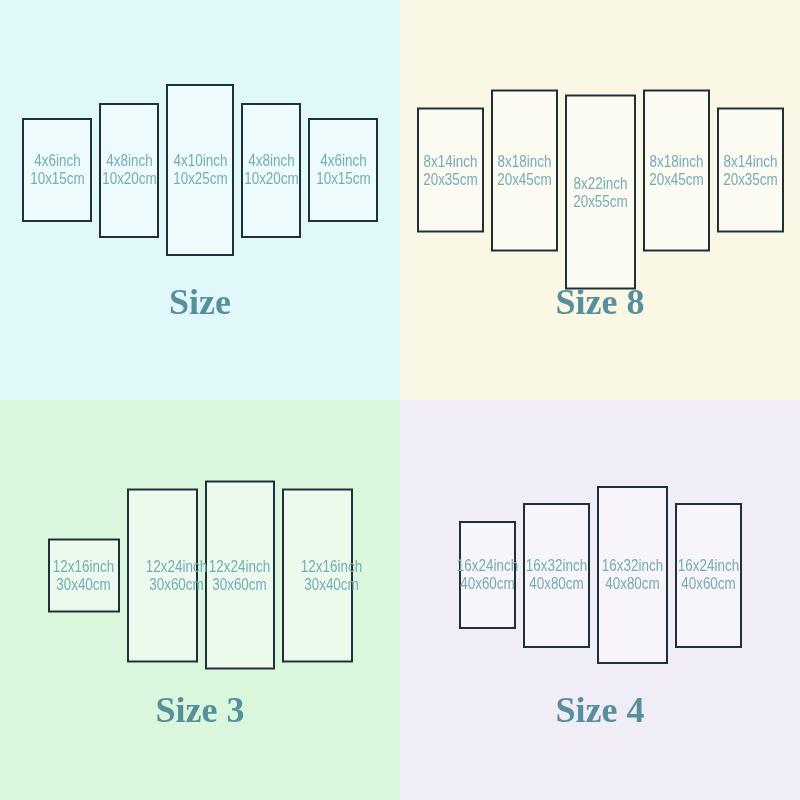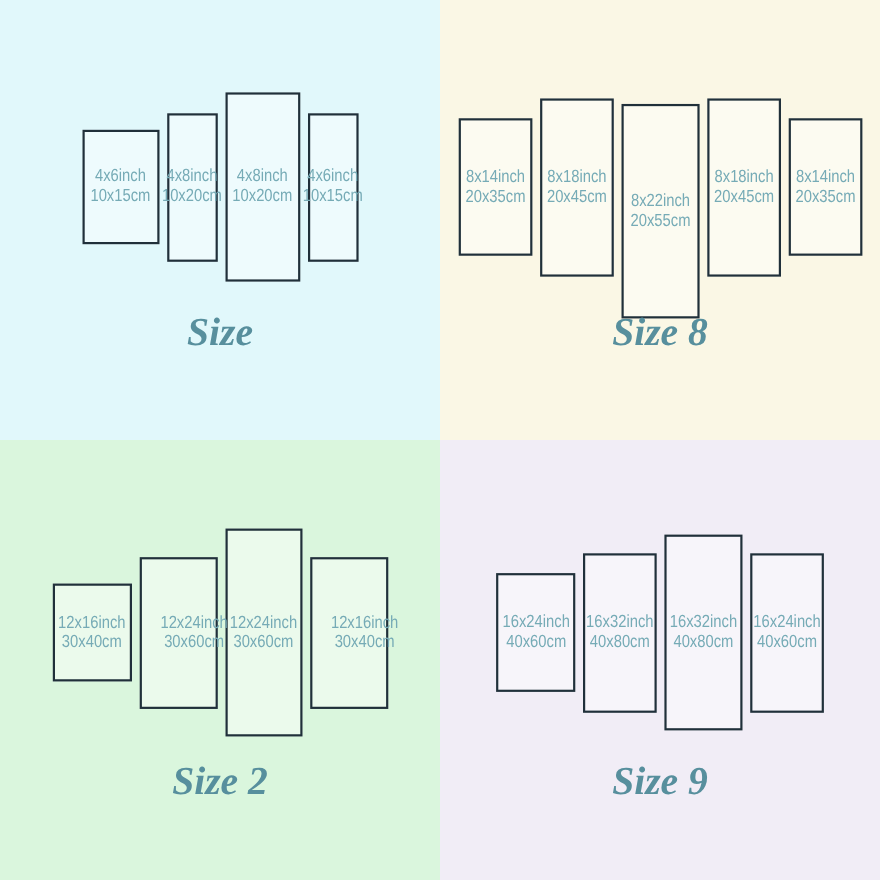--- a/index.html
+++ b/index.html
@@ -42,32 +42,32 @@
     border: 2px solid var(--panel_border);
     background: var(--panel_fill);
     display: flex;
     align-items: center;
     justify-content: center;
     flex: 0 0 auto;
   }
 
   
   .q0 .panel:nth-child(1), .q0 .panel:nth-child(5) { width: 70px; height: 104px; }
-  .q0 .panel:nth-child(2), .q0 .panel:nth-child(4) { width: 46px; height: 135px; }
+  .q0 .panel:nth-child(2), .q0 .panel:nth-child(4) { width: 60px; height: 135px; }
   .q0 .panel:nth-child(3)                          { width: 68px; height: 172px; }
 
   .q1 .panel:nth-child(1), .q1 .panel:nth-child(5) { width: 67px; height: 125px; }
   .q1 .panel:nth-child(2), .q1 .panel:nth-child(4) { width: 67px; height: 162px; }
   .q1 .panel:nth-child(3)                          { width: 71px; height: 195px; margin-top: 44px; }
 
-  .q2 .panel:nth-child(1), .q2 .panel:nth-child(5) { width: 72px; height: 89px; }
-  .q2 .panel:nth-child(2), .q2 .panel:nth-child(4) { width: 71px; height: 138px; padding-left: 28px; }
+  .q2 .panel:nth-child(1), .q2 .panel:nth-child(5) { width: 72px; height: 74px; }
+  .q2 .panel:nth-child(2), .q2 .panel:nth-child(4) { width: 71px; height: 174px; padding-left: 28px; }
   .q2 .panel:nth-child(3)                          { width: 70px; height: 189px; }
 
-  .q3 .panel:nth-child(1), .q3 .panel:nth-child(5) { width: 72px; height: 108px; }
+  .q3 .panel:nth-child(1), .q3 .panel:nth-child(5) { width: 57px; height: 108px; }
   .q3 .panel:nth-child(2), .q3 .panel:nth-child(4) { width: 67px; height: 145px; }
   .q3 .panel:nth-child(3)                          { width: 71px; height: 178px; }
 
   .panel-label {
     text-align: center;
     white-space: nowrap;
     transform: scaleX(0.84);
     transform-origin: 50% 50%;
     font-size: 16px;
     line-height: 18px;
@@ -79,21 +79,20 @@
     left: 0;
     width: 100%;
     margin: 0;
     text-align: center;
     top: 282px;
     font-family: "Liberation Serif", serif;
     font-weight: 700;
     font-size: 36px;
     line-height: 40px;
     color: var(--title_text);
-    font-style: italic;
   }
   .q2 .title, .q3 .title { top: 290px; }
 </style>
 </head>
 <body>
 
 <div class="page">
 
   <section class="quadrant q0">
     <div class="panels">
@@ -104,20 +103,26 @@
         </div>
       </div>
       <div class="panel">
         <div class="panel-label">
           <div>4x8inch</div>
           <div>10x20cm</div>
         </div>
       </div>
       <div class="panel">
         <div class="panel-label">
+          <div>4x10inch</div>
+          <div>10x25cm</div>
+        </div>
+      </div>
+      <div class="panel">
+        <div class="panel-label">
           <div>4x8inch</div>
           <div>10x20cm</div>
         </div>
       </div>
       <div class="panel">
         <div class="panel-label">
           <div>4x6inch</div>
           <div>10x15cm</div>
         </div>
       </div>
@@ -181,21 +186,21 @@
           <div>30x60cm</div>
         </div>
       </div>
       <div class="panel">
         <div class="panel-label">
           <div>12x16inch</div>
           <div>30x40cm</div>
         </div>
       </div>
     </div>
-    <h2 class="title">Size 2</h2>
+    <h2 class="title">Size 3</h2>
   </section>
 
   <section class="quadrant q3">
     <div class="panels">
       <div class="panel">
         <div class="panel-label">
           <div>16x24inch</div>
           <div>40x60cm</div>
         </div>
       </div>
@@ -211,16 +216,16 @@
           <div>40x80cm</div>
         </div>
       </div>
       <div class="panel">
         <div class="panel-label">
           <div>16x24inch</div>
           <div>40x60cm</div>
         </div>
       </div>
     </div>
-    <h2 class="title">Size 9</h2>
+    <h2 class="title">Size 4</h2>
   </section>
 
 </div>
 
 </body></html>

